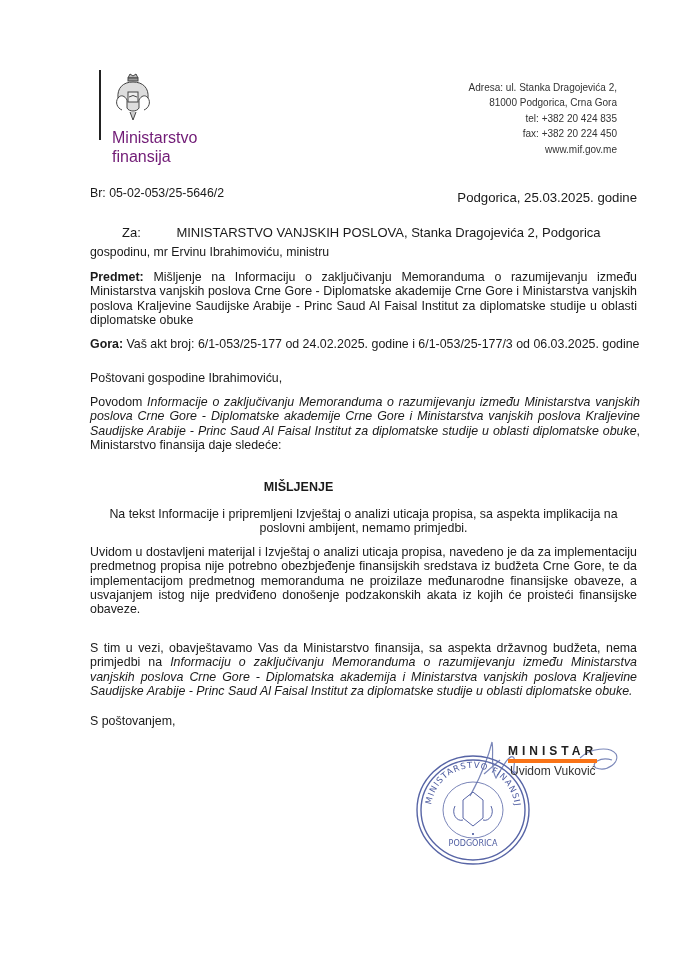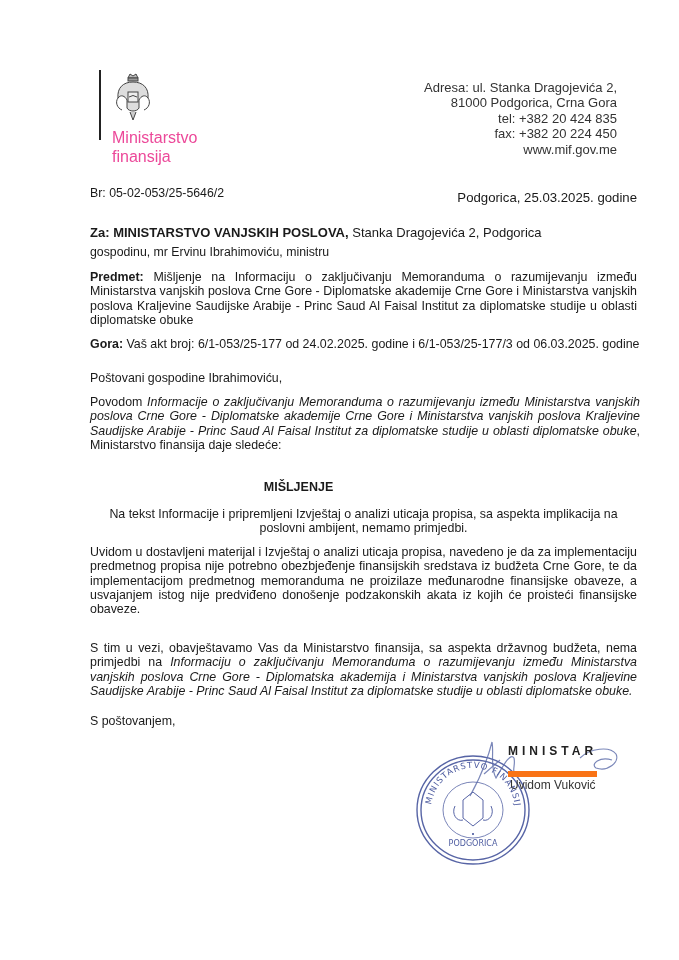--- a/index.html
+++ b/index.html
@@ -1,39 +1,39 @@
 <!DOCTYPE html>
 <html><head>
 <meta charset="utf-8">
 <style>
   html, body { margin: 0; padding: 0; background: #ffffff; }
   body { width: 679px; height: 960px; position: relative; overflow: hidden;
          font-family: "Liberation Sans", sans-serif; color: #1a1a1a; }
   .abs { position: absolute; }
   .vline { left: 99px; top: 70px; width: 2px; height: 70px; background: #222; }
   .crest { left: 113px; top: 72px; width: 40px; height: 52px; }
-  .ministry-name { left: 112px; top: 128px; font-size: 16px; line-height: 19px; color: #ec4899; }
-  .addr { right: 62px; top: 80px; text-align: right; font-size: 13px; line-height: 15.4px; color: #333; }
+  .ministry-name { left: 112px; top: 128px; font-size: 16px; line-height: 19px; color: #701a75; }
+  .addr { right: 62px; top: 80px; text-align: right; font-size: 10px; line-height: 15.4px; color: #333; }
   .ref-no { left: 90px; top: 186px; font-size: 12.3px; }
   .date { right: 42px; top: 190px; font-size: 13.2px; }
   .text { font-size: 12.4px; line-height: 14.3px; }
   .to { left: 90px; top: 225px; width: 560px; font-size: 13px; line-height: 16px; }
-  .to b { font-weight: bold; }
+  .to b { font-weight: normal; margin-left: 32px; }
   .to-line2 { left: 90px; top: 245px; font-size: 12.3px; }
   .subject { left: 90px; top: 270px; width: 547px; text-align: justify; }
   .veza { left: 90px; top: 337px; width: 550px; }
   .greet { left: 90px; top: 371px; }
   .p1 { left: 90px; top: 395px; width: 550px; text-align: justify; }
   .heading { left: 0; width: 597px; top: 480px; text-align: center; font-weight: bold; font-size: 12.5px; }
   .p2 { left: 90px; top: 507px; width: 547px; text-align: center; }
   .p3 { left: 90px; top: 545px; width: 547px; text-align: justify; }
   .p4 { left: 90px; top: 641px; width: 547px; text-align: justify; }
   .closing { left: 90px; top: 714px; }
   .signblock { left: 508px; top: 744px; }
-  .minister-title { font-size: 12px; font-weight: bold; letter-spacing: 4px; color: #222; border-bottom: 6px solid #f97316; padding-bottom: 13px; }
+  .minister-title { font-size: 12px; font-weight: bold; letter-spacing: 4px; color: #222; border-bottom: 4px solid #f97316; padding-bottom: 1px; }
   .minister-name { font-size: 12px; color: #333; margin-top: 1px; margin-left: 2px; }
   .stamp { left: 407px; top: 748px; width: 132px; height: 120px; }
   .signature { left: 440px; top: 738px; width: 200px; height: 60px; }
   i { font-style: italic; }
   .lbl { font-weight: bold; }
 </style>
 </head>
 <body>
 
 <div class="abs vline"></div>

